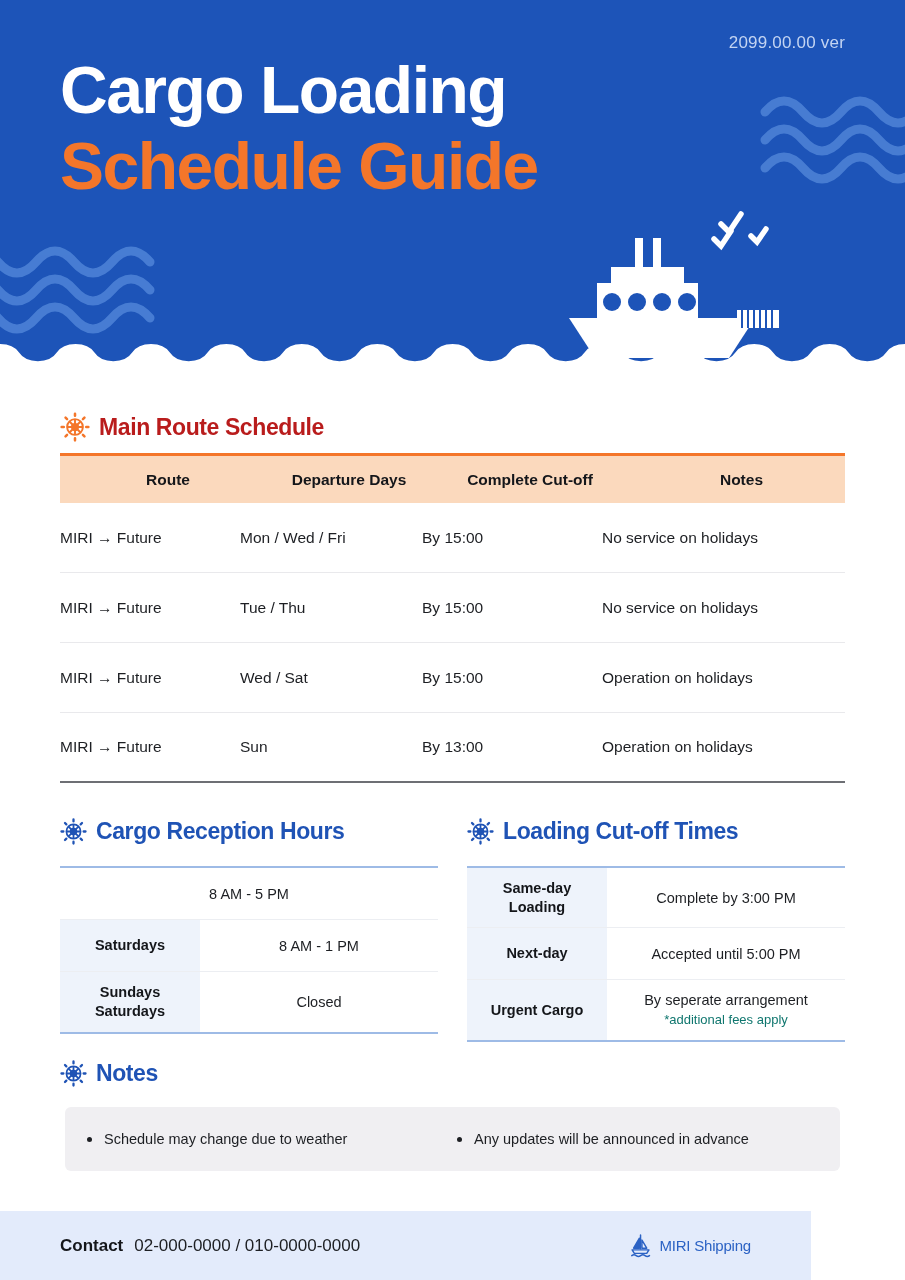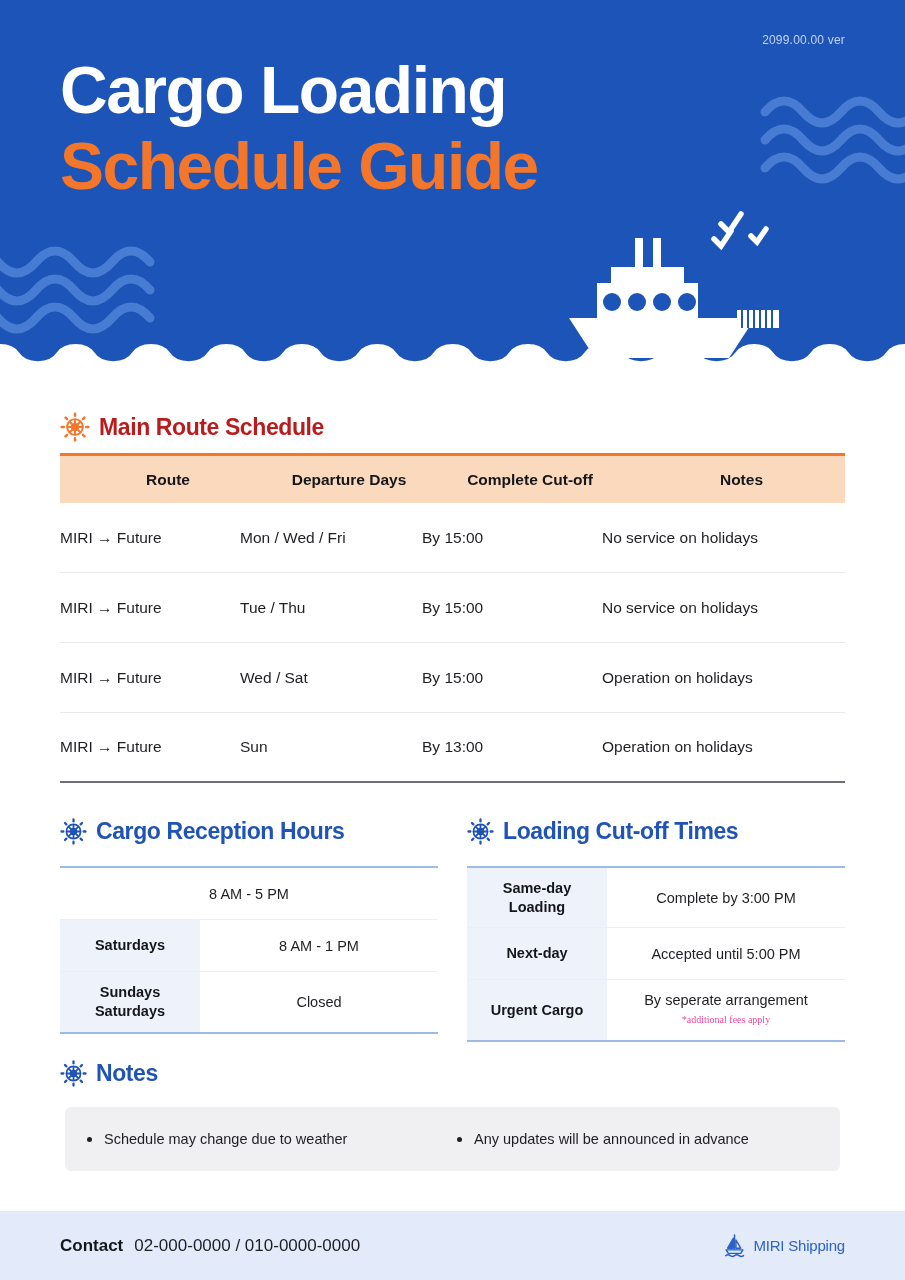--- a/index.html
+++ b/index.html
@@ -9,21 +9,21 @@
     font-family:"Liberation Sans", sans-serif;
     overflow:hidden;
   }
   .page { position:relative; width:905px; height:1280px; background:#ffffff; }
 
   
   .hero { position:absolute; left:0; top:0; width:905px; height:370px; overflow:hidden; }
   .hero-bg { position:absolute; left:0; top:0; width:905px; height:370px; }
   .version {
     position:absolute; right:60px; top:33px;
-    color:#c3d4f2; font-size:12px; letter-spacing:.2px;
+    color:#c3d4f2; font-size:17px; letter-spacing:.2px;
     font-family:"Liberation Sans", sans-serif;
   }
   .title-block { position:absolute; left:60px; top:52px; }
   .title-l1 {
     color:#ffffff; font-size:66px; font-weight:bold;
     letter-spacing:-1.5px; line-height:76px; white-space:nowrap;
   }
   .title-l2 {
     color:#f4762a; font-size:66px; font-weight:bold;
     letter-spacing:-1.5px; line-height:76px; white-space:nowrap;
@@ -64,39 +64,39 @@
   .mini-lab {
     width:140px; background:#eef3fb; display:flex; align-items:center;
     justify-content:center; text-align:center;
     font-size:14.5px; font-weight:bold; color:#14161a; line-height:19px;
   }
   .mini-val {
     flex:1; background:#ffffff; display:flex; flex-direction:column;
     align-items:center; justify-content:center; text-align:center;
     font-size:14.5px; color:#1d1f23; line-height:20px;
   }
-  .mini-sub { font-size:10px; color:#ec4899;font-family:Liberation Serif, serif; }
+  .mini-sub { font-size:13px; color:#0f766e; }
   .h52 { height:52px; } .h60 { height:60px; }
 
   
   .notes-sec { left:60px; top:1060px; }
   .notes-box {
     position:absolute; left:65px; top:1107px; width:775px; height:64px;
     background:#f0eff2; border-radius:6px; display:flex; align-items:center;
   }
   .note-item {
     display:flex; align-items:center; gap:12px;
     font-size:14.5px; color:#1d1f23;
   }
   .note-item:nth-child(1) { margin-left:22px; width:370px; }
   .bullet { width:5px; height:5px; border-radius:50%; background:#1d1f23; flex:0 0 auto; }
 
   
   .footer {
-    position:absolute; left:0; top:1211px; width:905px; height:69px;
+    position:absolute; left:0; top:1211px; width:811px; height:69px;
     background:#e3ebfb; display:flex; align-items:center;
   }
   .contact-label {
     margin-left:60px; font-size:17px; font-weight:bold; color:#14161a;
   }
   .contact-value { margin-left:11px; font-size:17px; color:#1d1f23; }
   .brand {
     position:absolute; right:60px; display:flex; align-items:center; gap:6px;
   }
   .brand-name { font-size:15px; color:#2b62c4; letter-spacing:-.2px; }

